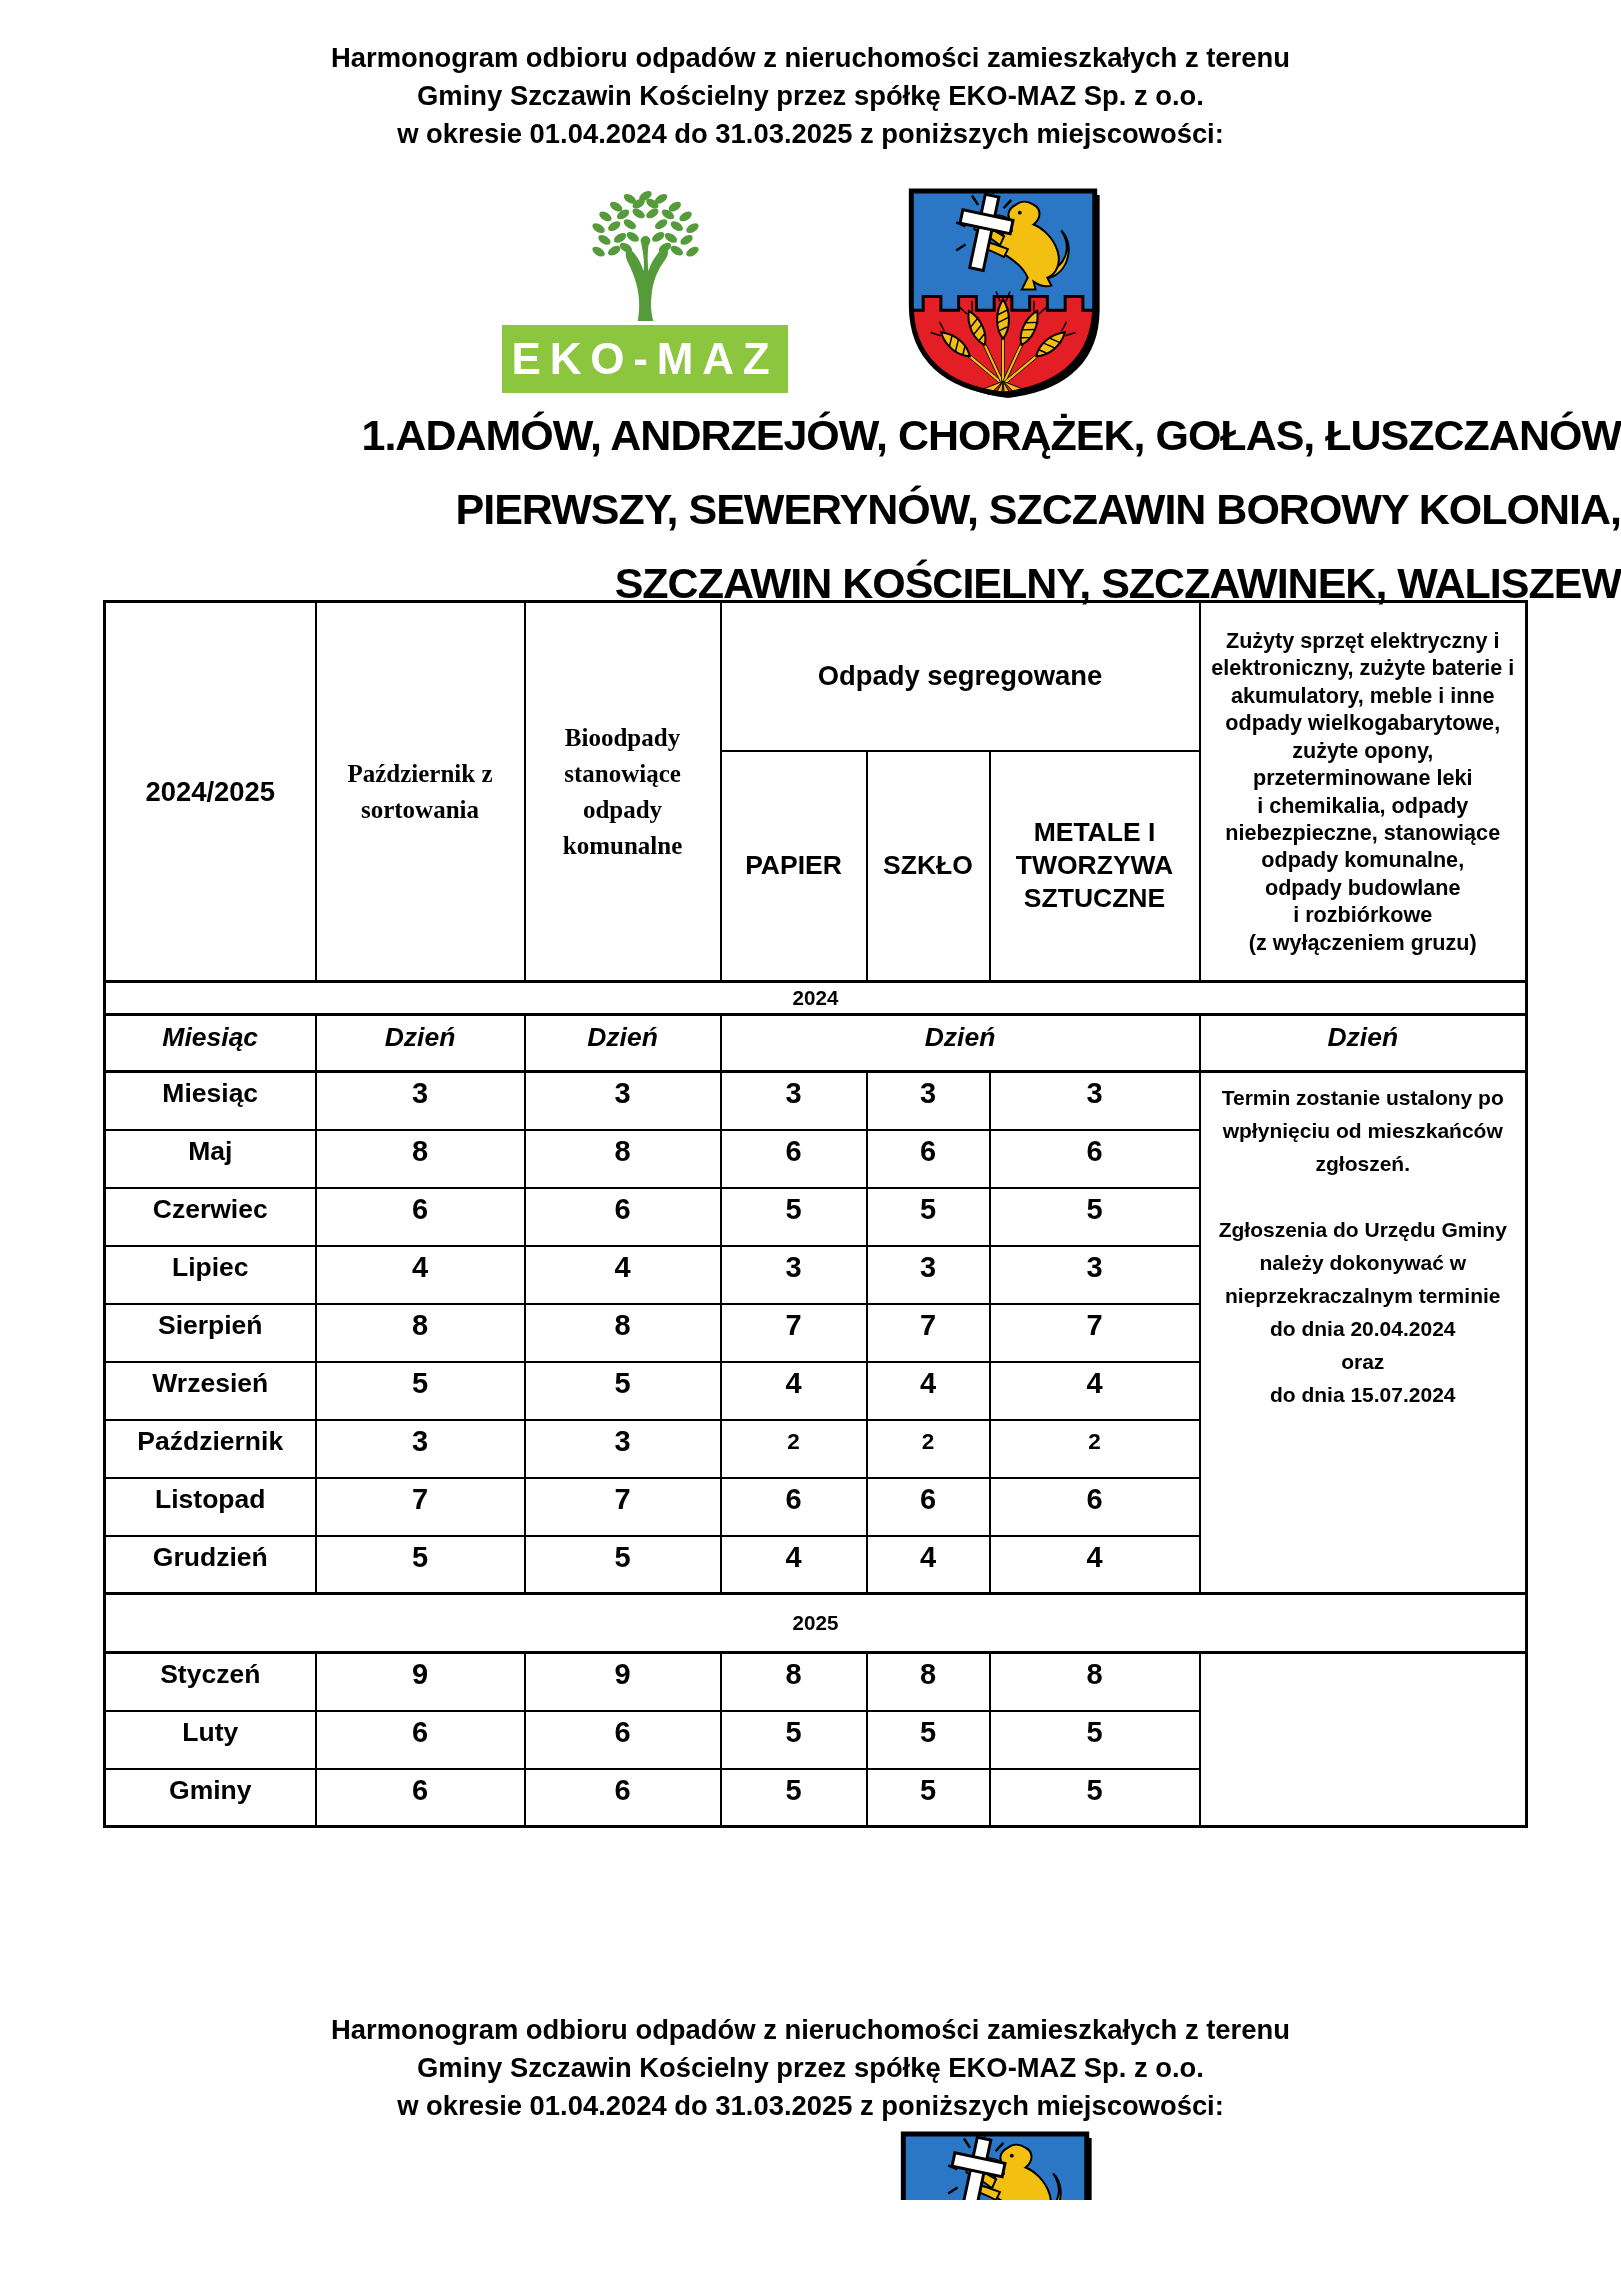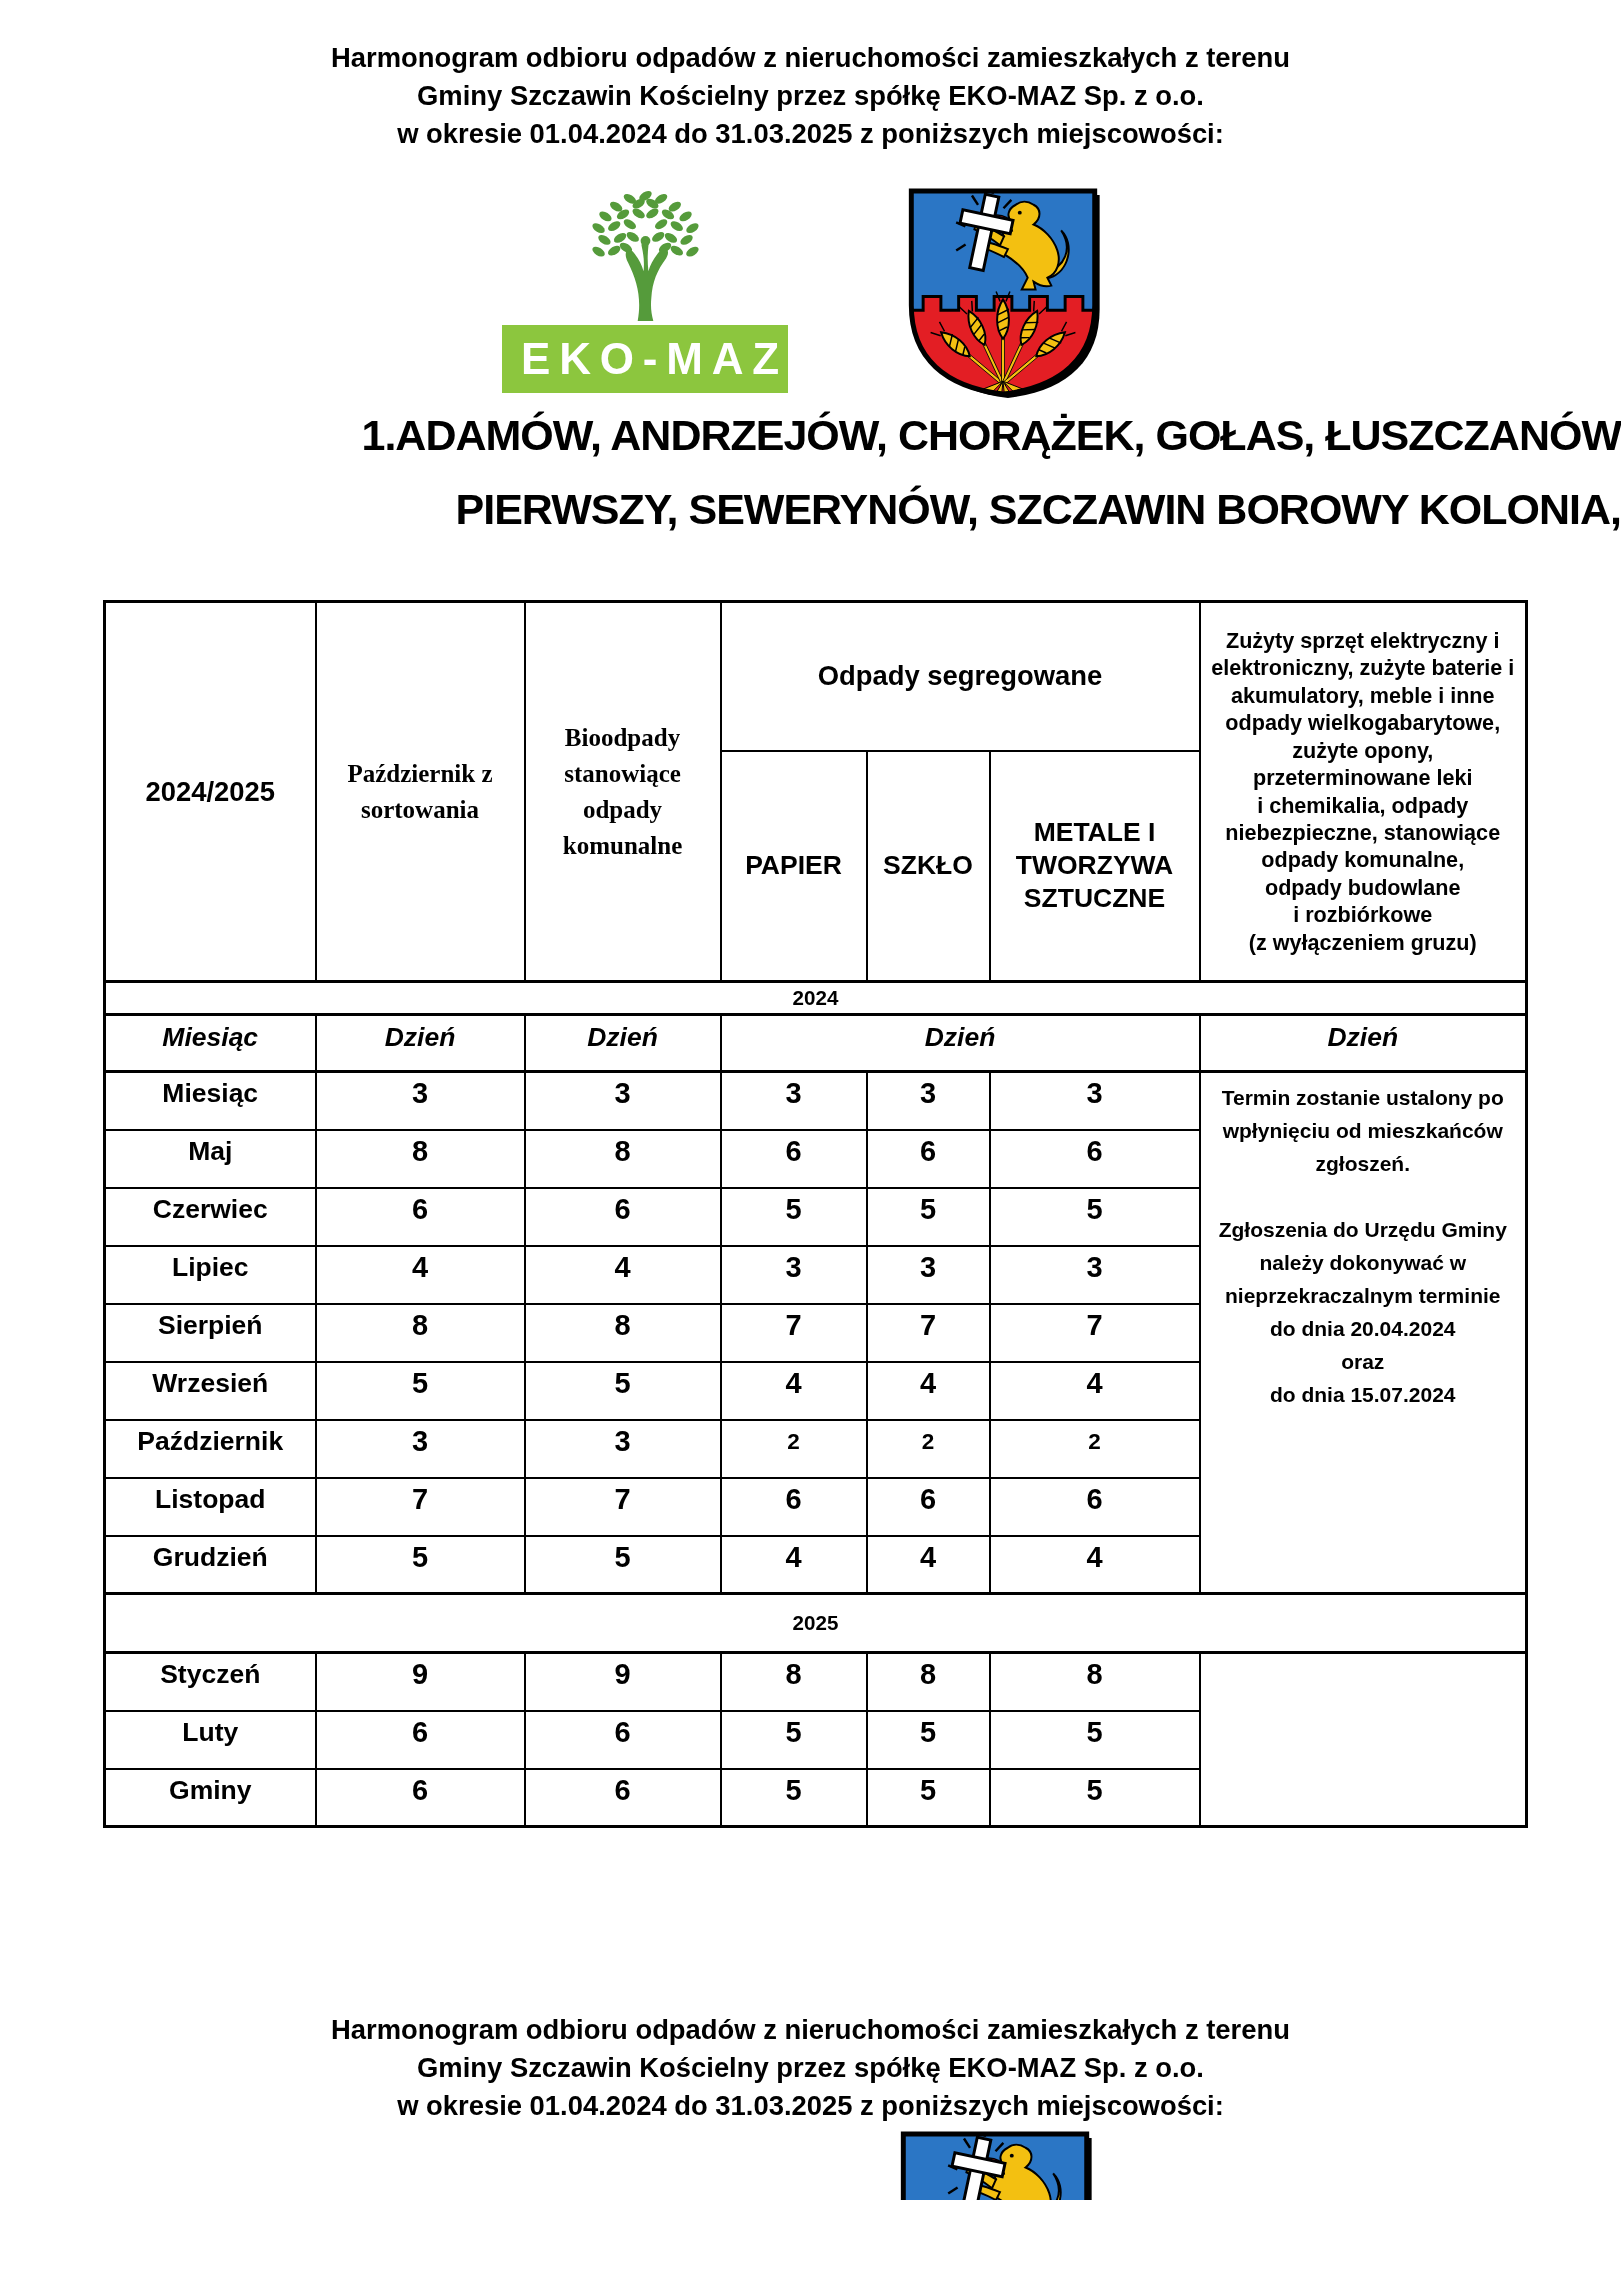--- a/index.html
+++ b/index.html
@@ -8,21 +8,21 @@
     font-family:"Liberation Sans","DejaVu Sans",sans-serif;font-weight:bold;color:#000;
   }
   
   .doc-header{position:absolute;left:0;right:0;text-align:center;font-size:27.4px;line-height:38px;}
   .doc-header.top{top:39px;}
   .doc-header.bottom{top:2011px;}
   
   .logo{position:absolute;left:502px;top:190px;width:286px;}
   .logo .tree{width:149px;height:131px;margin:0 auto;}
   .brand-box{margin-top:3.9px;height:68px;background:var(--brand-green,#8CC63E);
-    display:flex;align-items:center;justify-content:flex-end;}
+    display:flex;align-items:center;justify-content:center;}
   .brand-box span{color:#fff;font-size:44px;letter-spacing:8.8px;}
   
   .crest{position:absolute;width:198px;height:212px;}
   .crest-top{left:905px;top:187px;}
   .crest-bottom{left:897px;top:2130px;}
   .crest svg,.tree svg{display:block;width:100%;height:100%;}
   .f-blue{fill:var(--crest-blue,#2B76C5);}
   .f-red{fill:var(--crest-red,#E31E24);}
   .f-gold{fill:var(--crest-gold,#F3C011);}
   .f-leaf{fill:var(--tree-green,#559B3B);}
@@ -175,20 +175,21 @@
      </g>
    </g>
  </g>
  <path d="M6,4 H192 V120 C192,174 157,203 99,210 C41,203 6,174 6,120 Z" fill="none" stroke="#000" stroke-width="5"></path>
 </svg>
     </div>
 
   <div class="doc-title">
       <div class="ln">1.ADAMÓW, ANDRZEJÓW, CHORĄŻEK, GOŁAS, ŁUSZCZANÓW</div>
       <div class="ln">PIERWSZY, SEWERYNÓW, SZCZAWIN BOROWY KOLONIA,</div>
+      <div class="ln">SZCZAWIN KOŚCIELNY, SZCZAWINEK, WALISZEW</div>
     </div>
 
   <table class="schedule">
     <colgroup>
       <col style="width:211px">
         <col style="width:209px">
         <col style="width:196px">
       <col style="width:146px">
         <col style="width:123px">
         <col style="width:210px">

